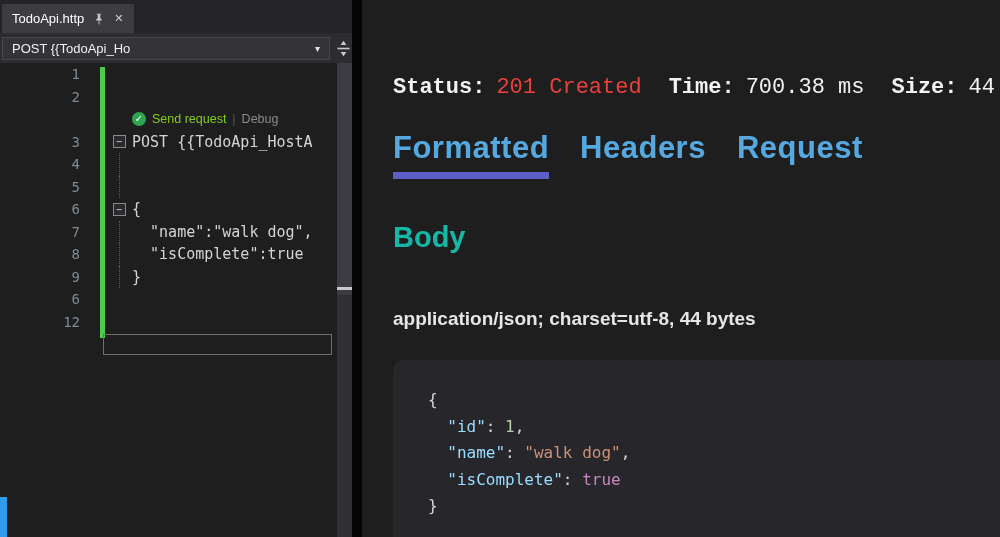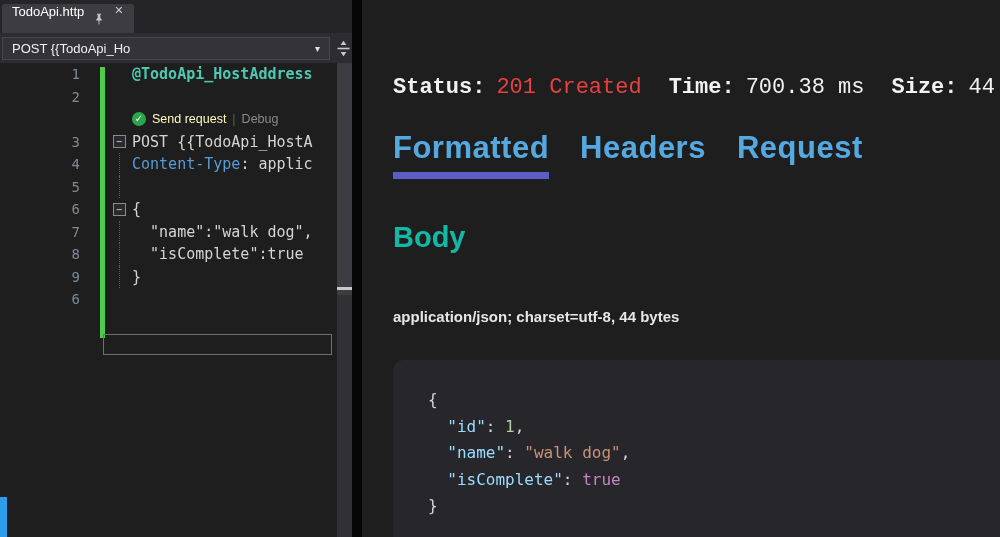--- a/index.html
+++ b/index.html
@@ -5,21 +5,21 @@
   * { margin:0; padding:0; box-sizing:border-box; }
   html,body { width:1000px; height:537px; overflow:hidden; background:#1e1e1e;
               font-family:"Liberation Sans", sans-serif; }
 
   .stage { position:relative; width:1000px; height:537px; background:#1e1e1e; overflow:hidden; }
 
   
   .editor-pane { position:absolute; left:0; top:0; width:352px; height:537px; background:#1e1e1e; }
 
   .tab-strip { position:absolute; left:0; top:0; width:100%; height:33px; background:#252528; }
-  .document-tab { position:absolute; left:2px; top:4px; height:29px; display:flex; 
+  .document-tab { position:absolute; left:2px; top:4px; height:29px; display:flex; align-items:center;
                   gap:9px; padding:0 10px; background:#3c3c41; color:#ffffff; font-size:13px;
                   border-radius:2px 2px 0 0; }
   .tab-title { white-space:nowrap; }
   .pin-icon { display:flex; align-items:center; }
   .close-icon { font-size:11px; color:#cfcfcf; cursor:default; }
 
   .toolbar { position:absolute; left:0; top:33px; width:100%; height:30px; background:#2d2d31; }
   .request-select { position:absolute; left:2px; top:4px; width:328px; height:23px; background:#333338;
                     border:1px solid #46464b; display:flex; align-items:center; padding:0 9px;
                     color:#f0f0f0; font-size:13px; white-space:nowrap; overflow:hidden; }
@@ -37,21 +37,21 @@
               font-size:10px; line-height:11px; text-align:center;
               font-family:"DejaVu Sans Mono", monospace; }
   .guide { border-left:1px dotted #5a5a5a; height:100%; }
   .ed-code { white-space:pre; overflow:hidden; }
 
   .cl-row .ed-code { display:flex; align-items:center; gap:6px;
                      font-family:"Liberation Sans", sans-serif; font-size:12.5px; }
   .cl-icon { width:14px; height:14px; border-radius:50%; background:#2da44e; color:#fff;
              font-size:10px; line-height:14px; text-align:center; flex:none;
              font-family:"DejaVu Sans", sans-serif; }
-  .cl-send { color:#fef9c3; }
+  .cl-send { color:#84cc16; }
   .cl-sep  { color:#5a5a5a; }
   .cl-debug{ color:#8a8a8a; }
 
   
   .tk-var   { color:var(--c-tok_variable); font-weight:bold; }
   .tk-prop  { color:var(--c-tok_header); }
   .tk-plain { color:var(--c-tok_plain); }
   .tk-comment{ color:var(--c-tok_comment); }
   .tk-key   { color:var(--c-tok_key); }
   .tk-num   { color:var(--c-tok_number); }
@@ -77,21 +77,21 @@
   .s-val { font-weight:400; }
   .sp    { margin-left:27px; }
   .status-red { color:var(--c-status_red); }
 
   .response-tabs { position:absolute; left:31px; top:130px; display:flex; white-space:nowrap; }
   .rtab { font-size:31px; font-weight:700; color:var(--c-tab_blue); margin-right:31px;
           padding-bottom:6px; letter-spacing:.5px; cursor:default; }
   .rtab.active { border-bottom:7px solid var(--c-accent_underline); }
 
   .body-heading { position:absolute; left:31px; top:221px; font-size:29px; font-weight:600; color:#14b8a6; }
-  .content-type { position:absolute; left:31px; top:308px; font-size:15px; font-weight:700; color:#e6e6e6; }
+  .content-type { position:absolute; left:31px; top:308px; font-size:19px; font-weight:700; color:#e6e6e6; }
 
   .code-block { position:absolute; left:31px; top:360px; right:-12px; height:260px;
                 background:#26262b; border-radius:10px; padding:27px 0 0 35px; }
   .json-line { font-family:"DejaVu Sans Mono", monospace; font-size:16px; line-height:26.5px;
                white-space:pre; color:#d4d4d4; }
 </style>
 </head>
 <body>
 
 <div class="stage">
@@ -124,21 +124,20 @@
         </svg>
       </div>
     </div>
 
     <div class="editor-body">
       <div id="editor-lines">
           <div class="ed-row">
             <span class="ed-ln">1</span>
             <span class="ed-gutter"></span>
             <span class="ed-fold"></span>
-            <span class="ed-code"><span class="tk-var">@TodoApi_HostAddress</span></span>
           </div>
           <div class="ed-row">
             <span class="ed-ln">2</span>
             <span class="ed-gutter"></span>
             <span class="ed-fold"></span>
             <span class="ed-code"></span>
           </div>
           <div class="ed-row cl-row">
             <span class="ed-ln"></span>
             <span class="ed-gutter"></span>
@@ -152,21 +151,20 @@
               <span class="fold-box">−</span>
             </span>
             <span class="ed-code"><span class="tk-plain">POST {{TodoApi_HostA</span></span>
           </div>
           <div class="ed-row">
             <span class="ed-ln">4</span>
             <span class="ed-gutter"></span>
             <span class="ed-fold">
               <span class="guide"></span>
             </span>
-            <span class="ed-code"><span class="tk-prop">Content-Type</span><span class="tk-plain">: applic</span></span>
           </div>
           <div class="ed-row">
             <span class="ed-ln">5</span>
             <span class="ed-gutter"></span>
             <span class="ed-fold">
               <span class="guide"></span>
             </span>
             <span class="ed-code"></span>
           </div>
           <div class="ed-row">
@@ -196,20 +194,26 @@
           <div class="ed-row">
             <span class="ed-ln">9</span>
             <span class="ed-gutter"></span>
             <span class="ed-fold">
               <span class="guide"></span>
             </span>
             <span class="ed-code"><span class="tk-plain">}</span></span>
           </div>
           <div class="ed-row">
             <span class="ed-ln">6</span>
+            <span class="ed-gutter"></span>
+            <span class="ed-fold"></span>
+            <span class="ed-code"></span>
+          </div>
+          <div class="ed-row">
+            <span class="ed-ln">12</span>
             <span class="ed-gutter"></span>
             <span class="ed-fold"></span>
             <span class="ed-code"></span>
           </div>
         </div>
       <div class="change-bar"></div>
       <div class="caret-box"></div>
     </div>
 
     <div class="editor-scrollbar">

